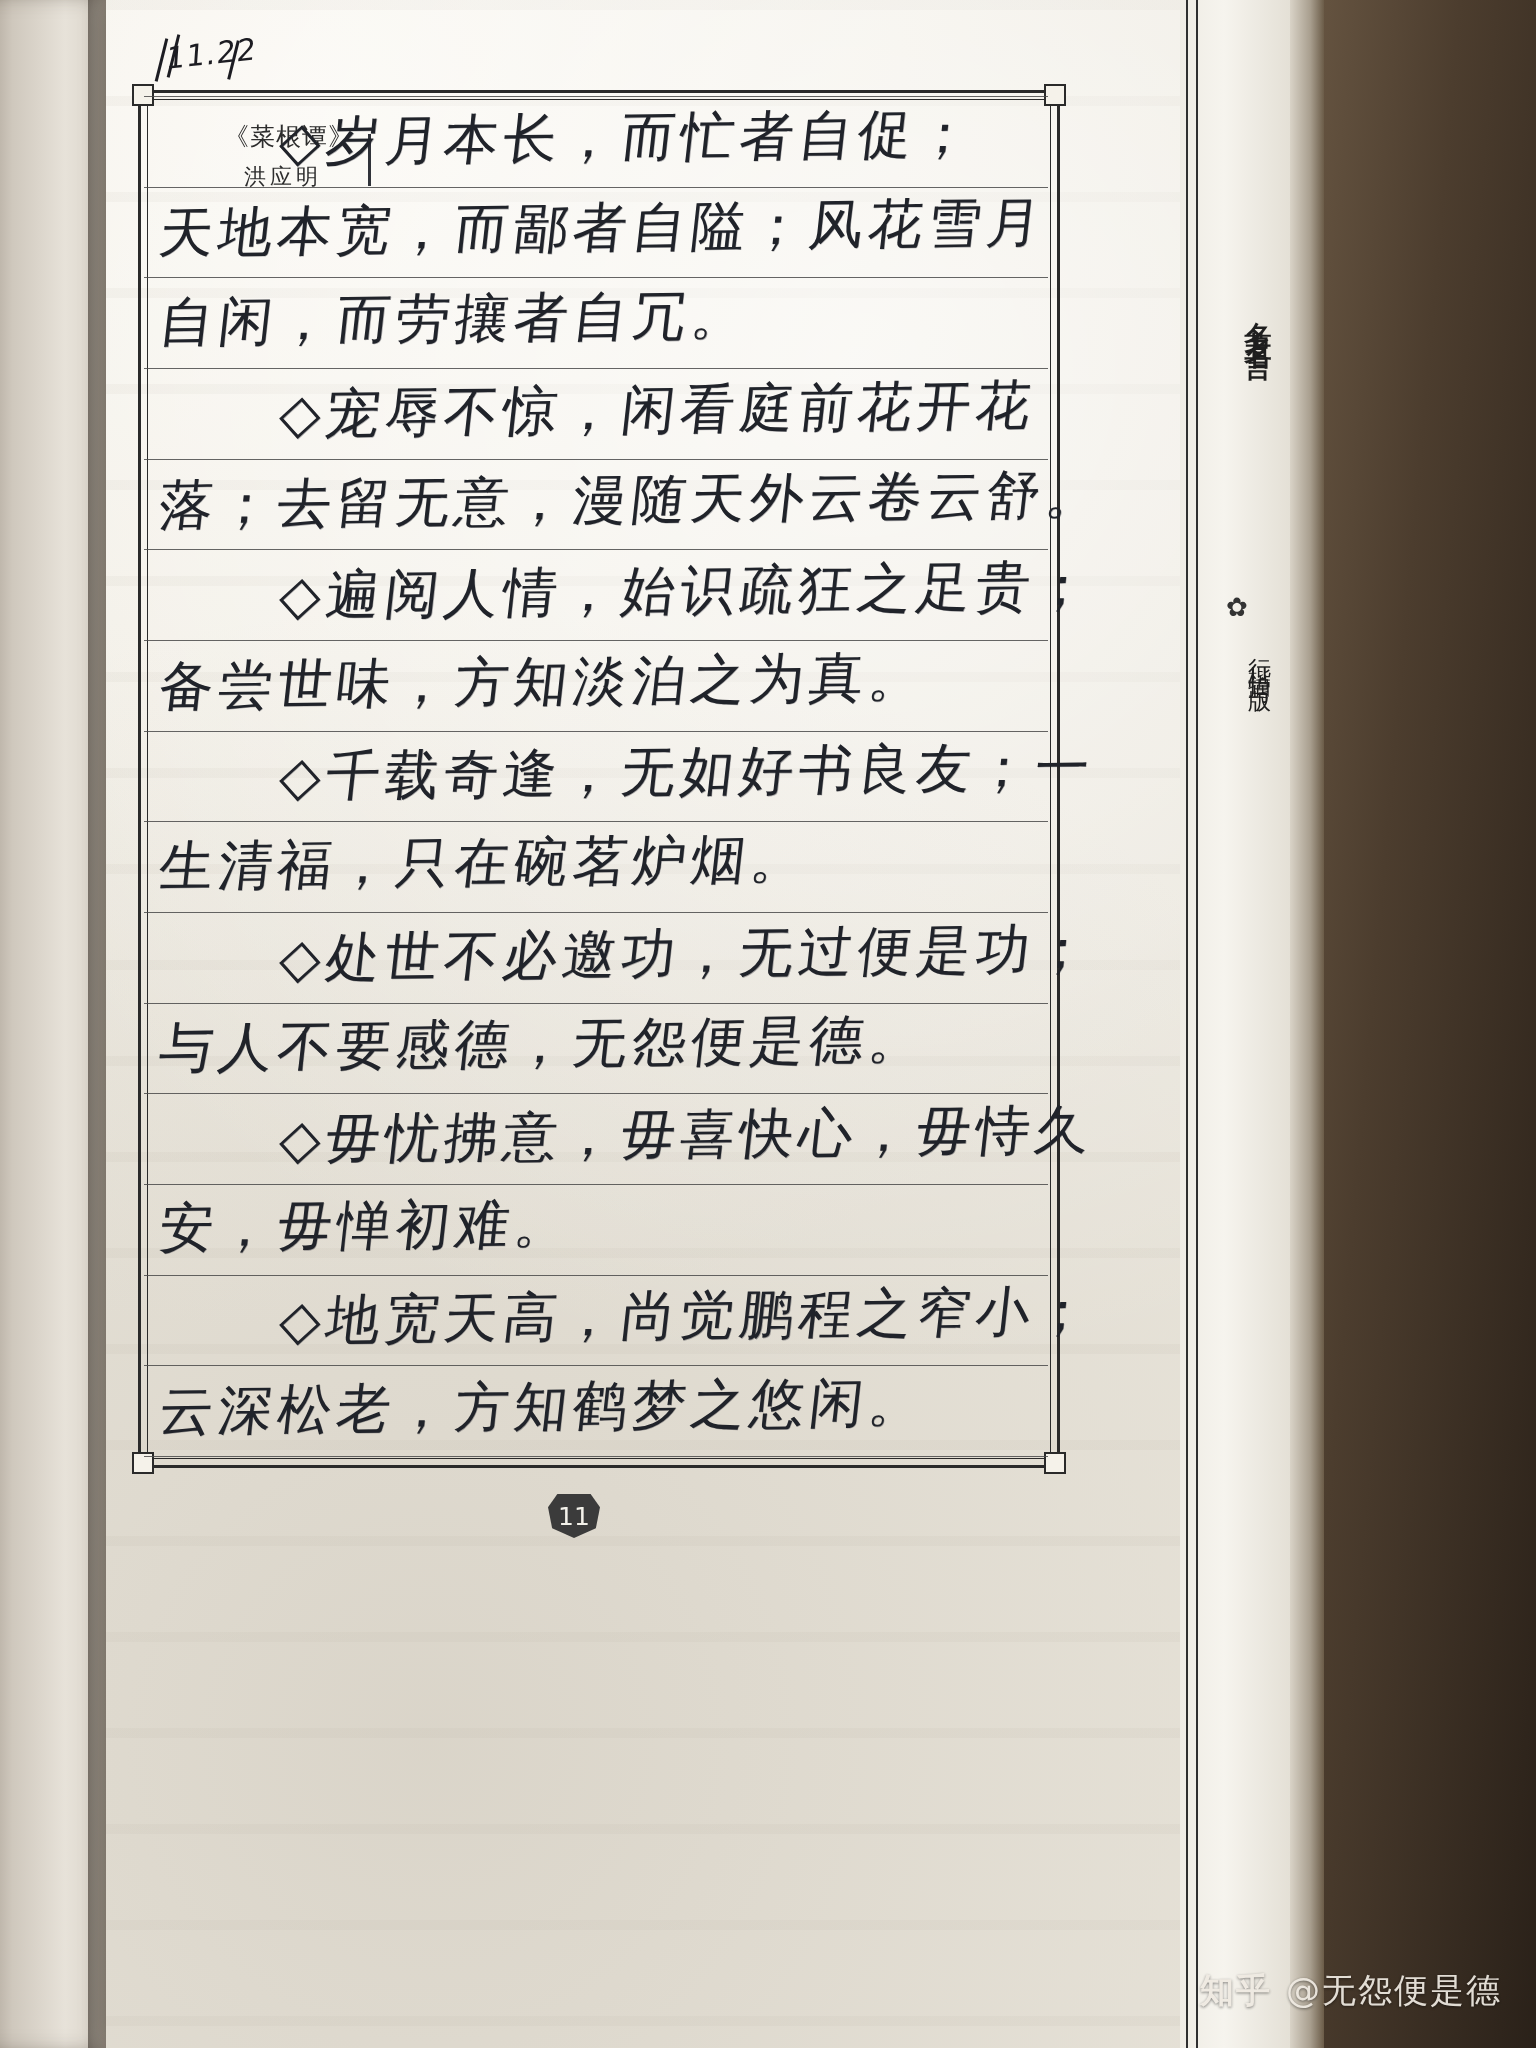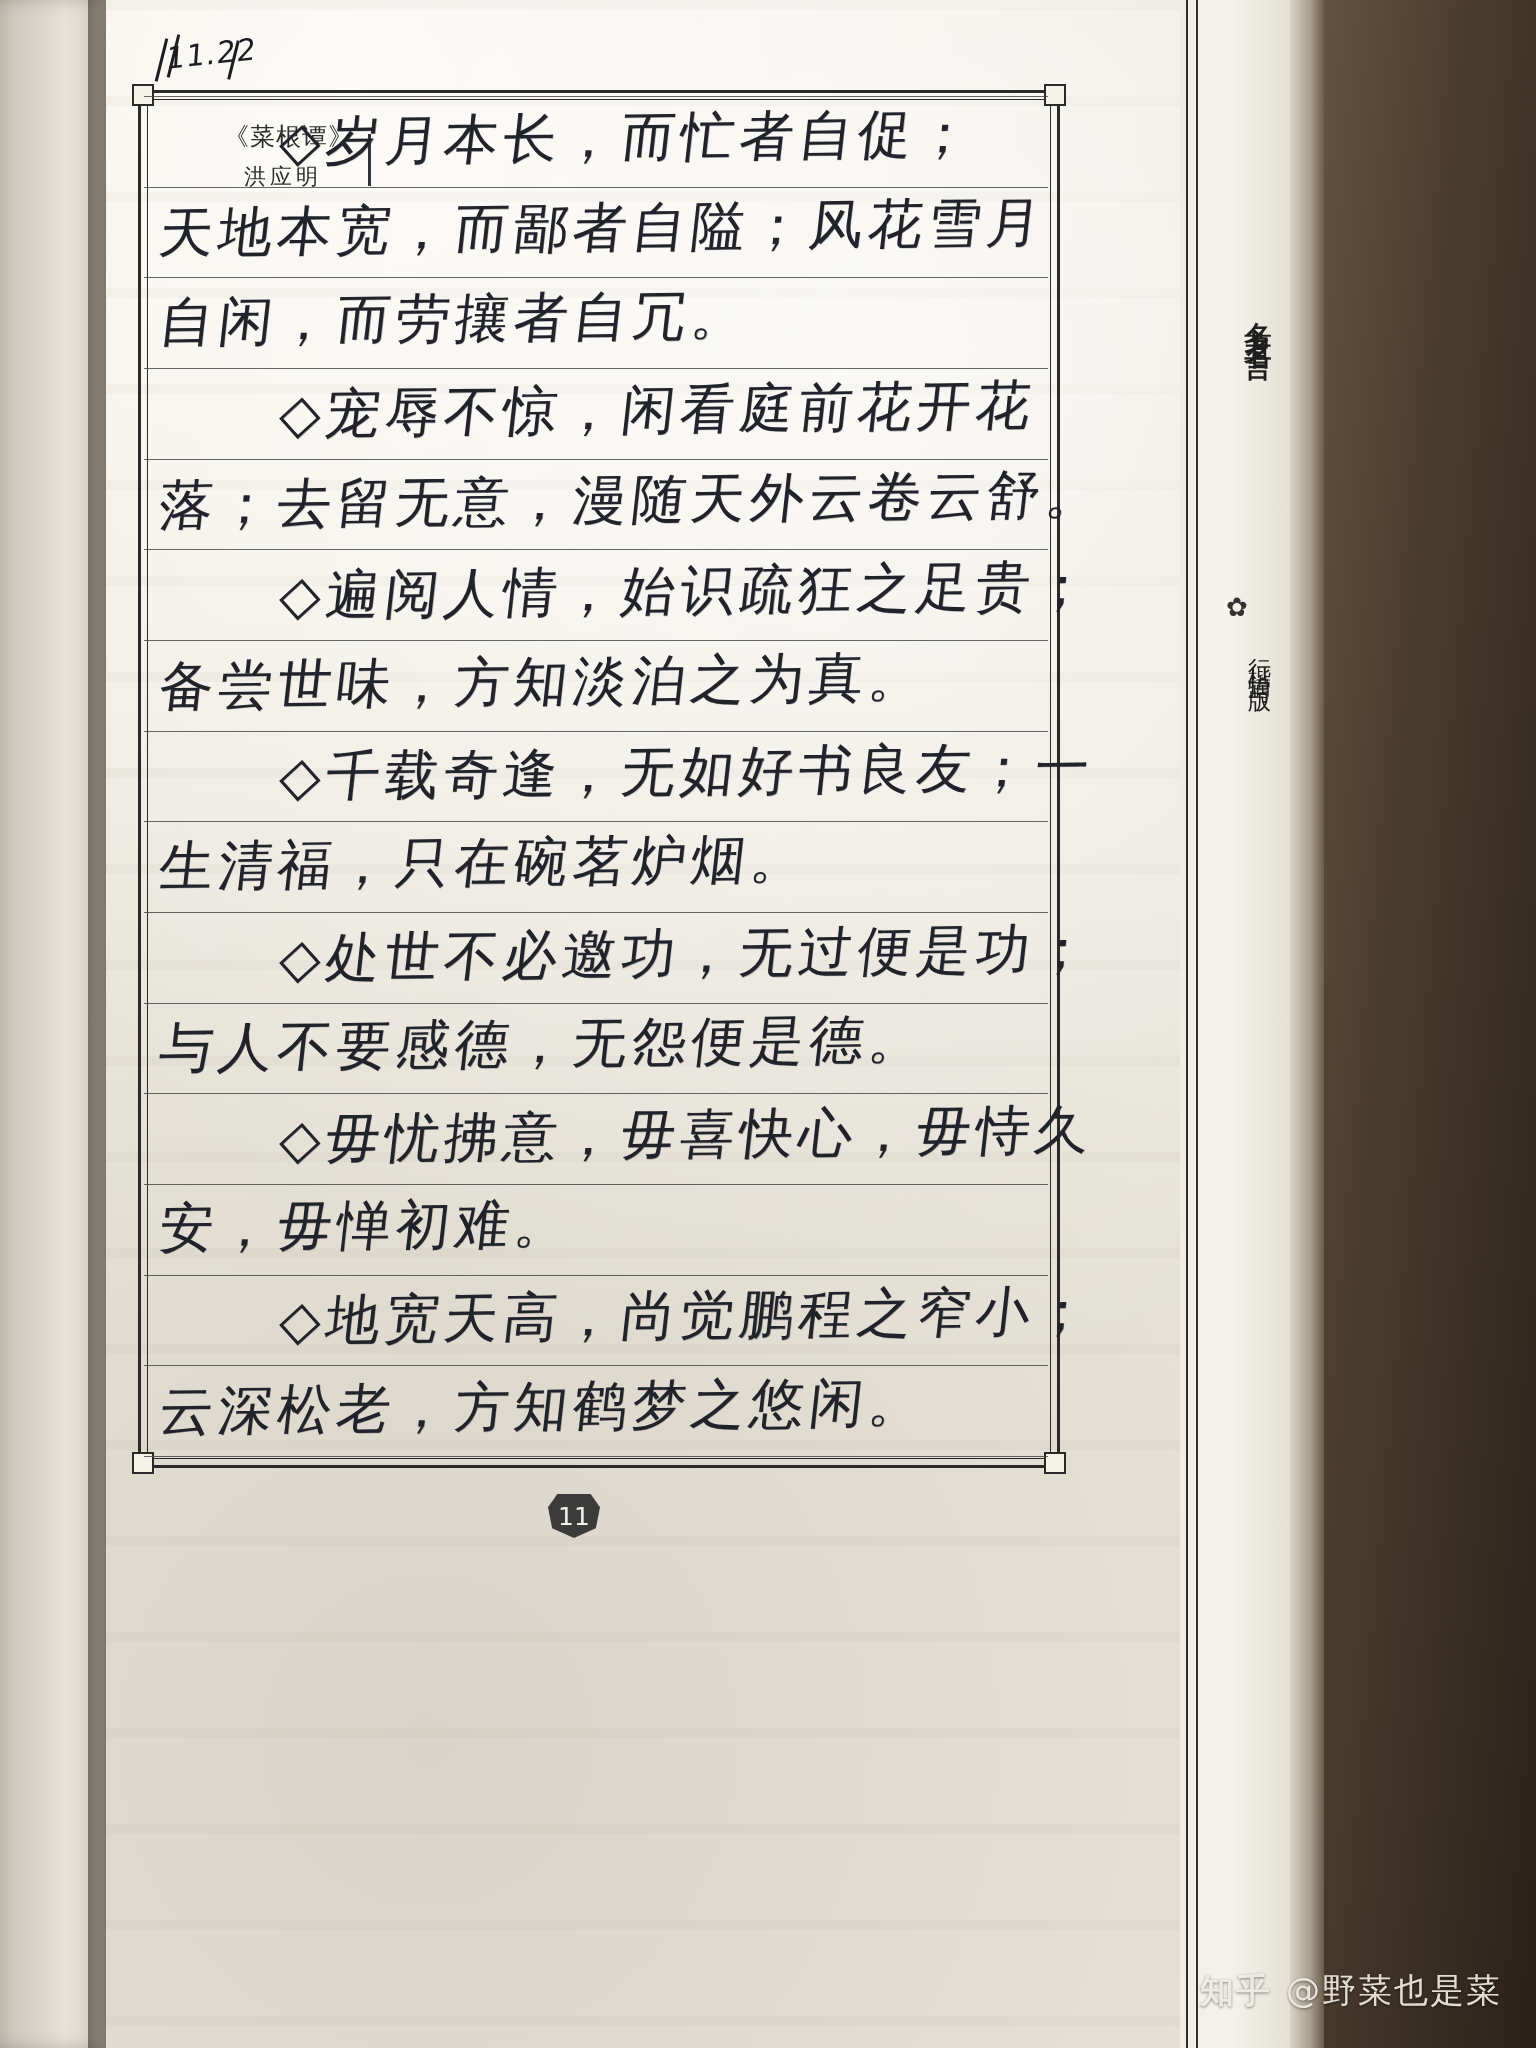--- a/index.html
+++ b/index.html
@@ -347,16 +347,16 @@
       <div class="hand" style="top: 1017.17px; left: 160px;">与人不要感德，无怨便是德。</div>
       <div class="hand indent" style="top: 1107.84px; left: 280px;">◇毋忧拂意，毋喜快心，毋恃久</div>
       <div class="hand" style="top: 1198.51px; left: 160px;">安，毋惮初难。</div>
       <div class="hand indent" style="top: 1289.17px; left: 280px;">◇地宽天高，尚觉鹏程之窄小；</div>
       <div class="hand" style="top: 1379.84px; left: 160px;">云深松老，方知鹤梦之悠闲。</div>
     </div>
 
   <div class="page-num">11</div>
 
   <div class="watermark">
-    <span class="wm-logo">知乎</span><span>@野菜也是菜</span>
+    <span class="wm-logo">知乎</span><span>@无怨便是德</span>
   </div>
 
 </div>
 
 </body></html>

